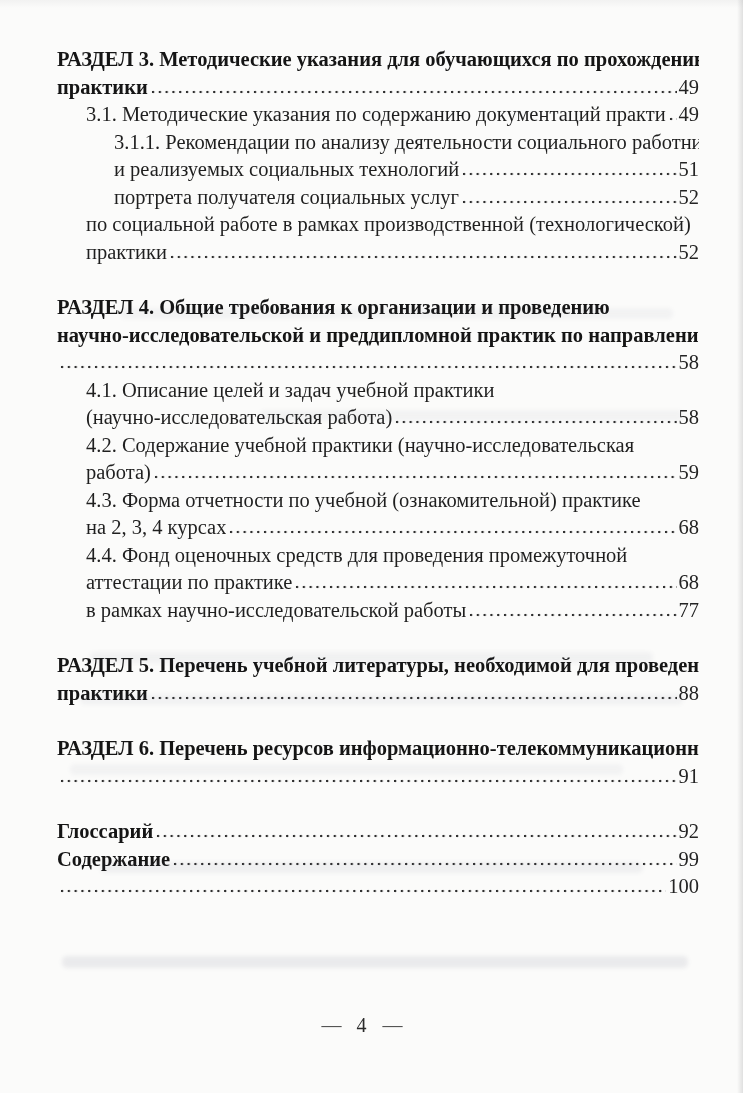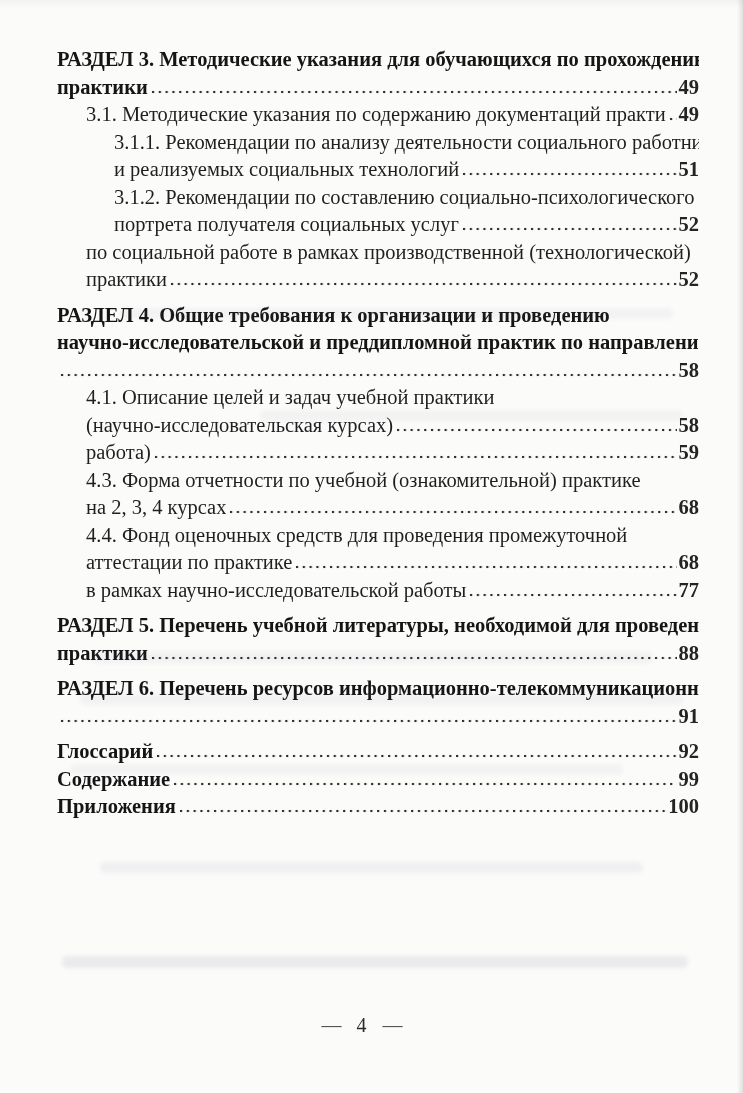--- a/index.html
+++ b/index.html
@@ -40,39 +40,38 @@
     top: 46px;
   }
   .line {
     display: flex;
     align-items: baseline;
     height: 27.5px;
     line-height: 27.5px;
     font-size: 20.5px;
     white-space: nowrap;
   }
-  .line.gap { margin-top: 8px; }
+  .line.gap { margin-top: 28px; }
   .line.ind1 { padding-left: 29px; }
   .line.ind2 { padding-left: 57px; }
   .line.b .entry-text { font-weight: bold; color: #151515; }
   .entry-text { flex: 0 1 auto; overflow: hidden; }
   .leader {
     flex: 1 1 auto;
     min-width: 8px;
     height: 4px;
     margin: 0 2px -1px 3px;
     background-image: radial-gradient(circle at 2px 2px, #2e2e2e 1.15px, rgba(0,0,0,0) 1.6px);
     background-size: 6.8px 4px;
     background-repeat: repeat-x;
     background-position: left bottom;
   }
   .pagenum {
     flex: 0 0 auto;
     color: #242424;
-    font-weight: bold;
   }
   .footer {
     position: absolute;
     left: 0; right: 20px;
     top: 1014px;
     display: flex;
     justify-content: center;
     align-items: center;
     gap: 16px;
     font-size: 20px;
@@ -118,23 +117,20 @@
       </div>
       <div class="line ind2">
         <span class="entry-text">3.1.1. Рекомендации по анализу деятельности социального работника</span>
       </div>
       <div class="line ind2">
         <span class="entry-text">и реализуемых социальных технологий</span>
         <span class="leader"></span>
         <span class="pagenum">51</span>
       </div>
       <div class="line ind2">
-        <span class="entry-text">3.1.2. Рекомендации по составлению социально-психологического</span>
-      </div>
-      <div class="line ind2">
         <span class="entry-text">портрета получателя социальных услуг</span>
         <span class="leader"></span>
         <span class="pagenum">52</span>
       </div>
       <div class="line ind1">
         <span class="entry-text">по социальной работе в рамках производственной (технологической)</span>
       </div>
       <div class="line ind1">
         <span class="entry-text">практики</span>
         <span class="leader"></span>
@@ -147,25 +143,28 @@
         <span class="entry-text">научно-исследовательской и преддипломной практик по направлению</span>
       </div>
       <div class="line ind0 b">
         <span class="leader"></span>
         <span class="pagenum">58</span>
       </div>
       <div class="line ind1">
         <span class="entry-text">4.1. Описание целей и задач учебной практики</span>
       </div>
       <div class="line ind1">
-        <span class="entry-text">(научно-исследовательская курсах)</span>
+        <span class="entry-text">(научно-исследовательская работа)</span>
         <span class="leader"></span>
         <span class="pagenum">58</span>
       </div>
       <div class="line ind1">
+        <span class="entry-text">4.2. Содержание учебной практики (научно-исследовательская</span>
+      </div>
+      <div class="line ind1">
         <span class="entry-text">работа)</span>
         <span class="leader"></span>
         <span class="pagenum">59</span>
       </div>
       <div class="line ind1">
         <span class="entry-text">4.3. Форма отчетности по учебной (ознакомительной) практике</span>
       </div>
       <div class="line ind1">
         <span class="entry-text">на 2, 3, 4 курсах</span>
         <span class="leader"></span>
@@ -203,21 +202,20 @@
         <span class="entry-text">Глоссарий</span>
         <span class="leader"></span>
         <span class="pagenum">92</span>
       </div>
       <div class="line ind0 b">
         <span class="entry-text">Содержание</span>
         <span class="leader"></span>
         <span class="pagenum">99</span>
       </div>
       <div class="line ind0 b">
-        <span class="entry-text">Приложения</span>
         <span class="leader"></span>
         <span class="pagenum">100</span>
       </div>
     </div>
 
   <div class="ghost g1"></div>
   <div class="ghost g2"></div>
   <div class="ghost g3"></div>
   <div class="ghost g4"></div>
   <div class="ghost g5"></div>

